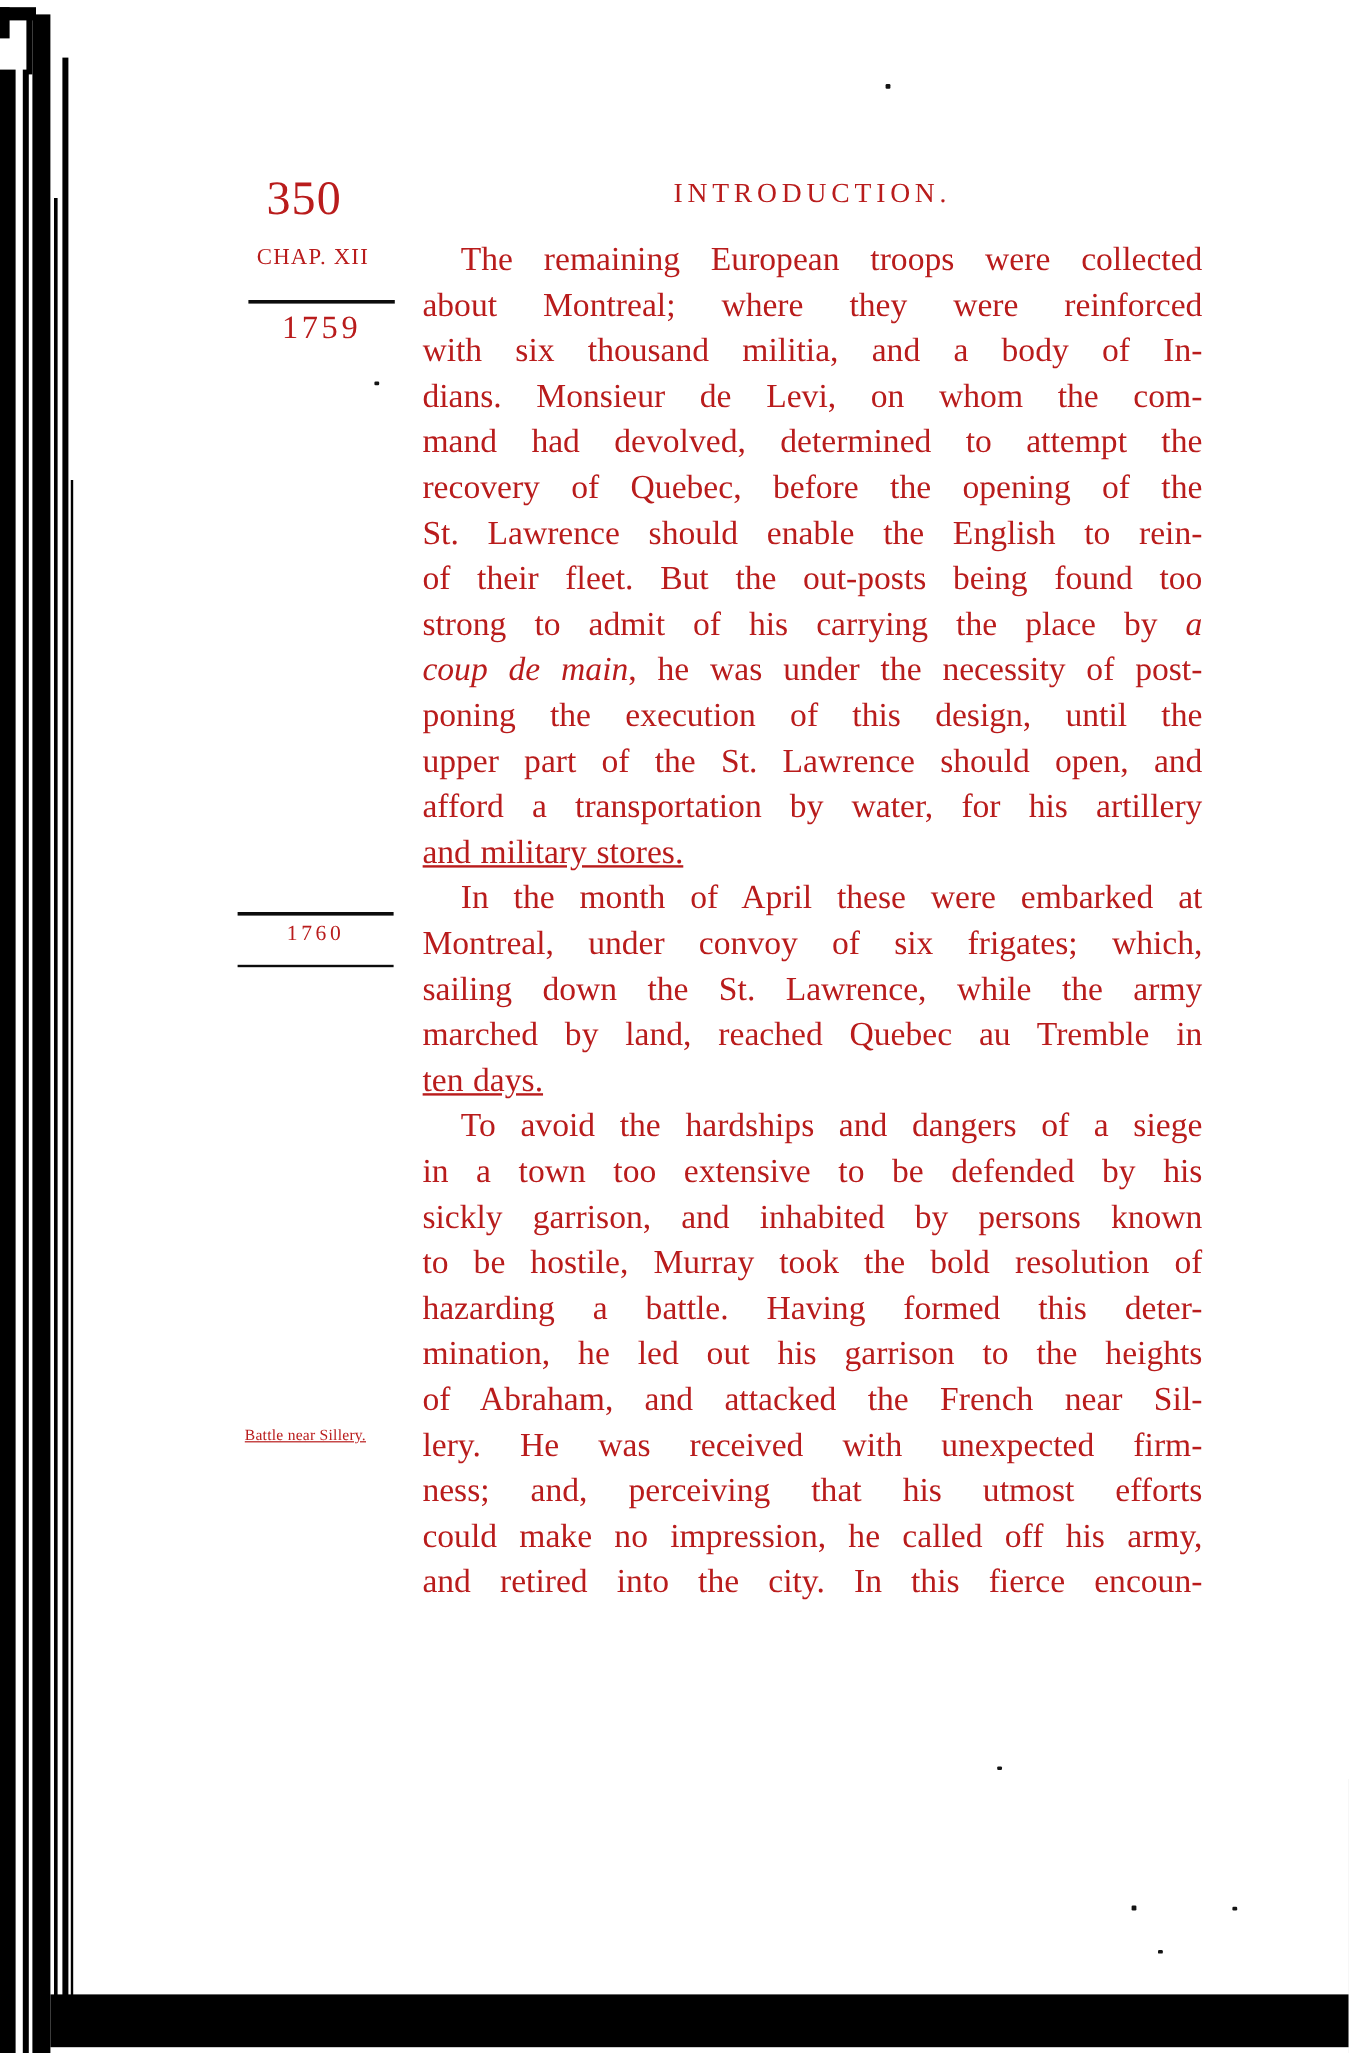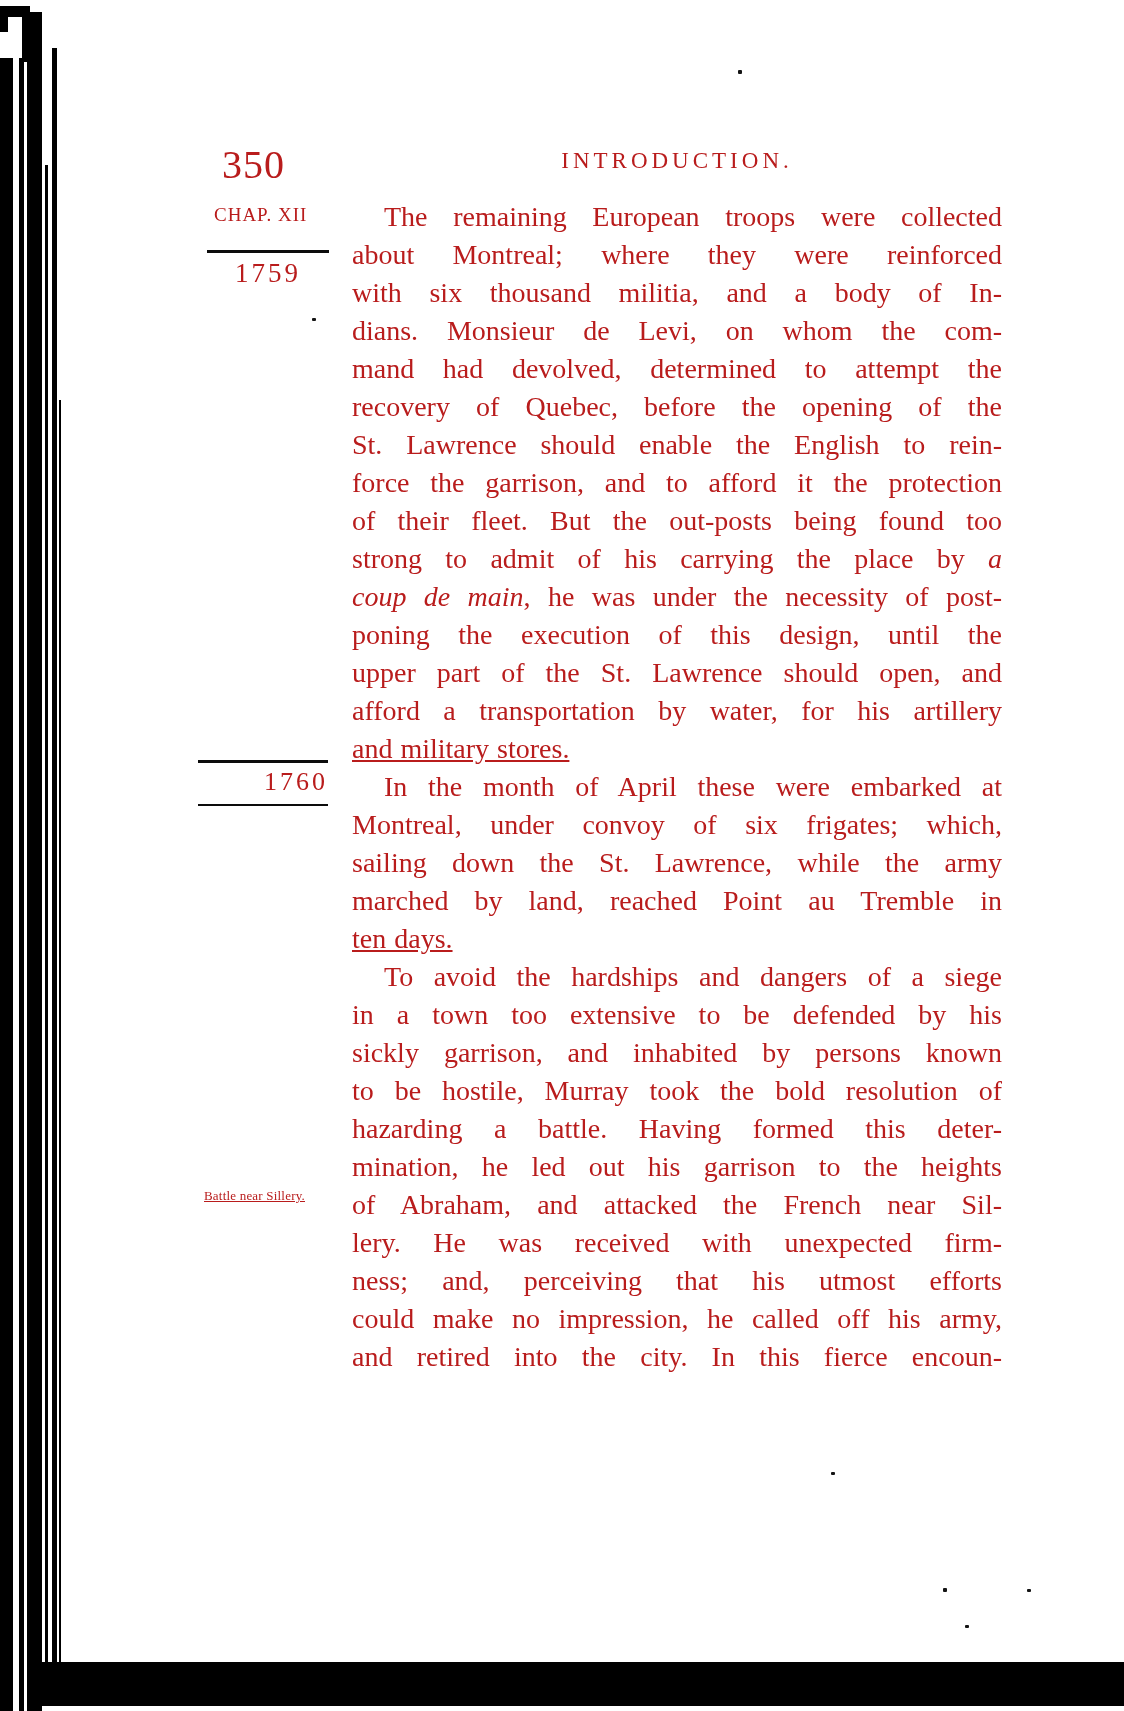--- a/index.html
+++ b/index.html
@@ -30,21 +30,21 @@
   }
   .rule { position:absolute; background:#0c0c0c; }
   .rule-1759      { left:207px; top:250px; width:122px; height:3px; }
   .year-1759 {
     position:absolute; left:207px; top:258px; width:122px;
     text-align:center; font-size:27px; letter-spacing:3px;
   }
   .rule-1760-top  { left:198px; top:760px; width:130px; height:3px; }
   .year-1760 {
     position:absolute; left:198px; top:767px; width:130px;
-    text-align:right; font-size:26px; letter-spacing:3px;
+    text-align:center; font-size:18px; letter-spacing:3px;
   }
   .rule-1760-bot  { left:198px; top:804px; width:130px; height:2px; }
   .battle-note {
     position:absolute; left:204px; top:1186px; width:112px;
     font-size:13px; line-height:20px; letter-spacing:0.2px;text-decoration:underline;
   }
   
   .body-block {
     position:absolute; left:352px; top:198px; width:650px;
   }
@@ -97,32 +97,31 @@
   <div class="battle-note">Battle near Sillery.</div>
 
   <div class="body-block">
       <div class="bline ind">The remaining European troops were collected</div>
       <div class="bline">about Montreal; where they were reinforced</div>
       <div class="bline">with six thousand militia, and a body of In-</div>
       <div class="bline">dians.  Monsieur de Levi, on whom the com-</div>
       <div class="bline">mand had devolved, determined to attempt the</div>
       <div class="bline">recovery of Quebec, before the opening of the</div>
       <div class="bline">St. Lawrence should enable the English to rein-</div>
-      <div class="bline">force the garrison, and to afford it the protection</div>
       <div class="bline">of their fleet.  But the out-posts being found too</div>
       <div class="bline"><span class="">strong to admit of his carrying the place by </span><span class="it">a</span></div>
       <div class="bline"><span class="it">coup de main</span><span class="">, he was under the necessity of post-</span></div>
       <div class="bline">poning the execution of this design, until the</div>
       <div class="bline">upper part of the St. Lawrence should open, and</div>
       <div class="bline">afford a transportation by water, for his artillery</div>
       <div class="bline noj">and military stores.</div>
       <div class="bline ind">In the month of April these were embarked at</div>
       <div class="bline">Montreal, under convoy of six frigates; which,</div>
       <div class="bline">sailing down the St. Lawrence, while the army</div>
-      <div class="bline">marched by land, reached Point au Tremble in</div>
+      <div class="bline">marched by land, reached Quebec au Tremble in</div>
       <div class="bline noj">ten days.</div>
       <div class="bline ind">To avoid the hardships and dangers of a siege</div>
       <div class="bline">in a town too extensive to be defended by his</div>
       <div class="bline">sickly garrison, and inhabited by persons known</div>
       <div class="bline">to be hostile, Murray took the bold resolution of</div>
       <div class="bline">hazarding a battle.  Having formed this deter-</div>
       <div class="bline">mination, he led out his garrison to the heights</div>
       <div class="bline">of Abraham, and attacked the French near Sil-</div>
       <div class="bline">lery.  He was received with unexpected firm-</div>
       <div class="bline">ness; and, perceiving that his utmost efforts</div>

